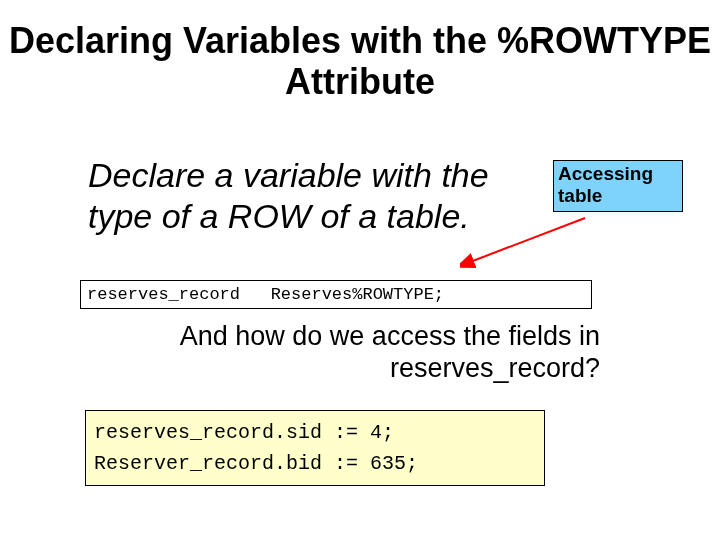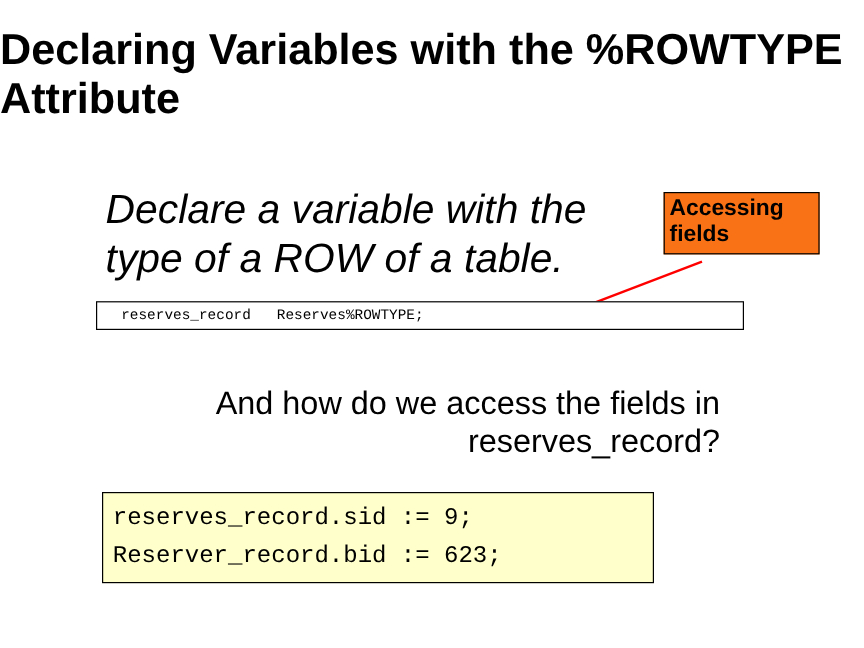--- a/index.html
+++ b/index.html
@@ -16,57 +16,57 @@
     position: relative;
     width: 720px;
     height: 540px;
     box-sizing: border-box;
   }
   .title {
     position: absolute;
     top: 20px;
     left: 0;
     width: 720px;
-    text-align: left;
+    text-align: center;
     font-size: 36px;
     font-weight: bold;
     line-height: 1.15;
   }
   .intro {
     position: absolute;
     top: 155px;
     left: 88px;
     width: 470px;
     font-size: 34px;
     line-height: 1.2;
     font-style: italic;
   }
   .callout {
     position: absolute;
     top: 160px;
     left: 553px;
     width: 120px;
     border: 1px solid #000;
-    background: #f97316;
+    background: #7dd3fc;
     padding: 2px 4px 4px 4px;
     font-family: "Comic Sans MS", "Comic Sans", cursive, sans-serif;
     font-size: 19px;
     font-weight: bold;
     line-height: 1.15;
   }
   .codebox1 {
     position: absolute;
-    top: 251px;
+    top: 280px;
     left: 80px;
     width: 498px;
     border: 1px solid #000;
     background: #fff;
     font-family: "Courier New", Courier, monospace;
-    font-size: 12px;
-    padding: 4px 20px;
+    font-size: 17px;
+    padding: 4px 6px;
     white-space: pre;
   }
   .arrow {
     position: absolute;
     top: 210px;
     left: 460px;
     width: 140px;
     height: 60px;
     pointer-events: none;
   }
@@ -97,32 +97,32 @@
 <body>
 
 <div class="slide">
 
   <div class="title">Declaring Variables with the %ROWTYPE Attribute</div>
 
   <div class="intro">Declare a variable with the type of a ROW of a table.</div>
 
   <div class="callout">
     <div>Accessing</div>
-    <div>fields</div>
+    <div>table</div>
   </div>
 
   <svg class="arrow" viewBox="0 0 140 60">
     <defs>
       <marker id="ah" markerWidth="10" markerHeight="8" refX="2" refY="4" orient="auto">
         <polygon points="0,0 10,4 0,8" fill="#ff0000"></polygon>
       </marker>
     </defs>
     <line x1="125" y1="8" x2="10" y2="52" stroke="#ff0000" stroke-width="2" marker-end="url(#ah)"></line>
   </svg>
 
   <div class="codebox1">reserves_record   Reserves%ROWTYPE;</div>
 
   <div class="question">And how do we access the fields in reserves_record?</div>
 
-  <div class="codebox2"><span>reserves_record.sid := 9;</span>
-<span>Reserver_record.bid := 623;</span></div>
+  <div class="codebox2"><span>reserves_record.sid := 4;</span>
+<span>Reserver_record.bid := 635;</span></div>
 
 </div>
 
 </body></html>

